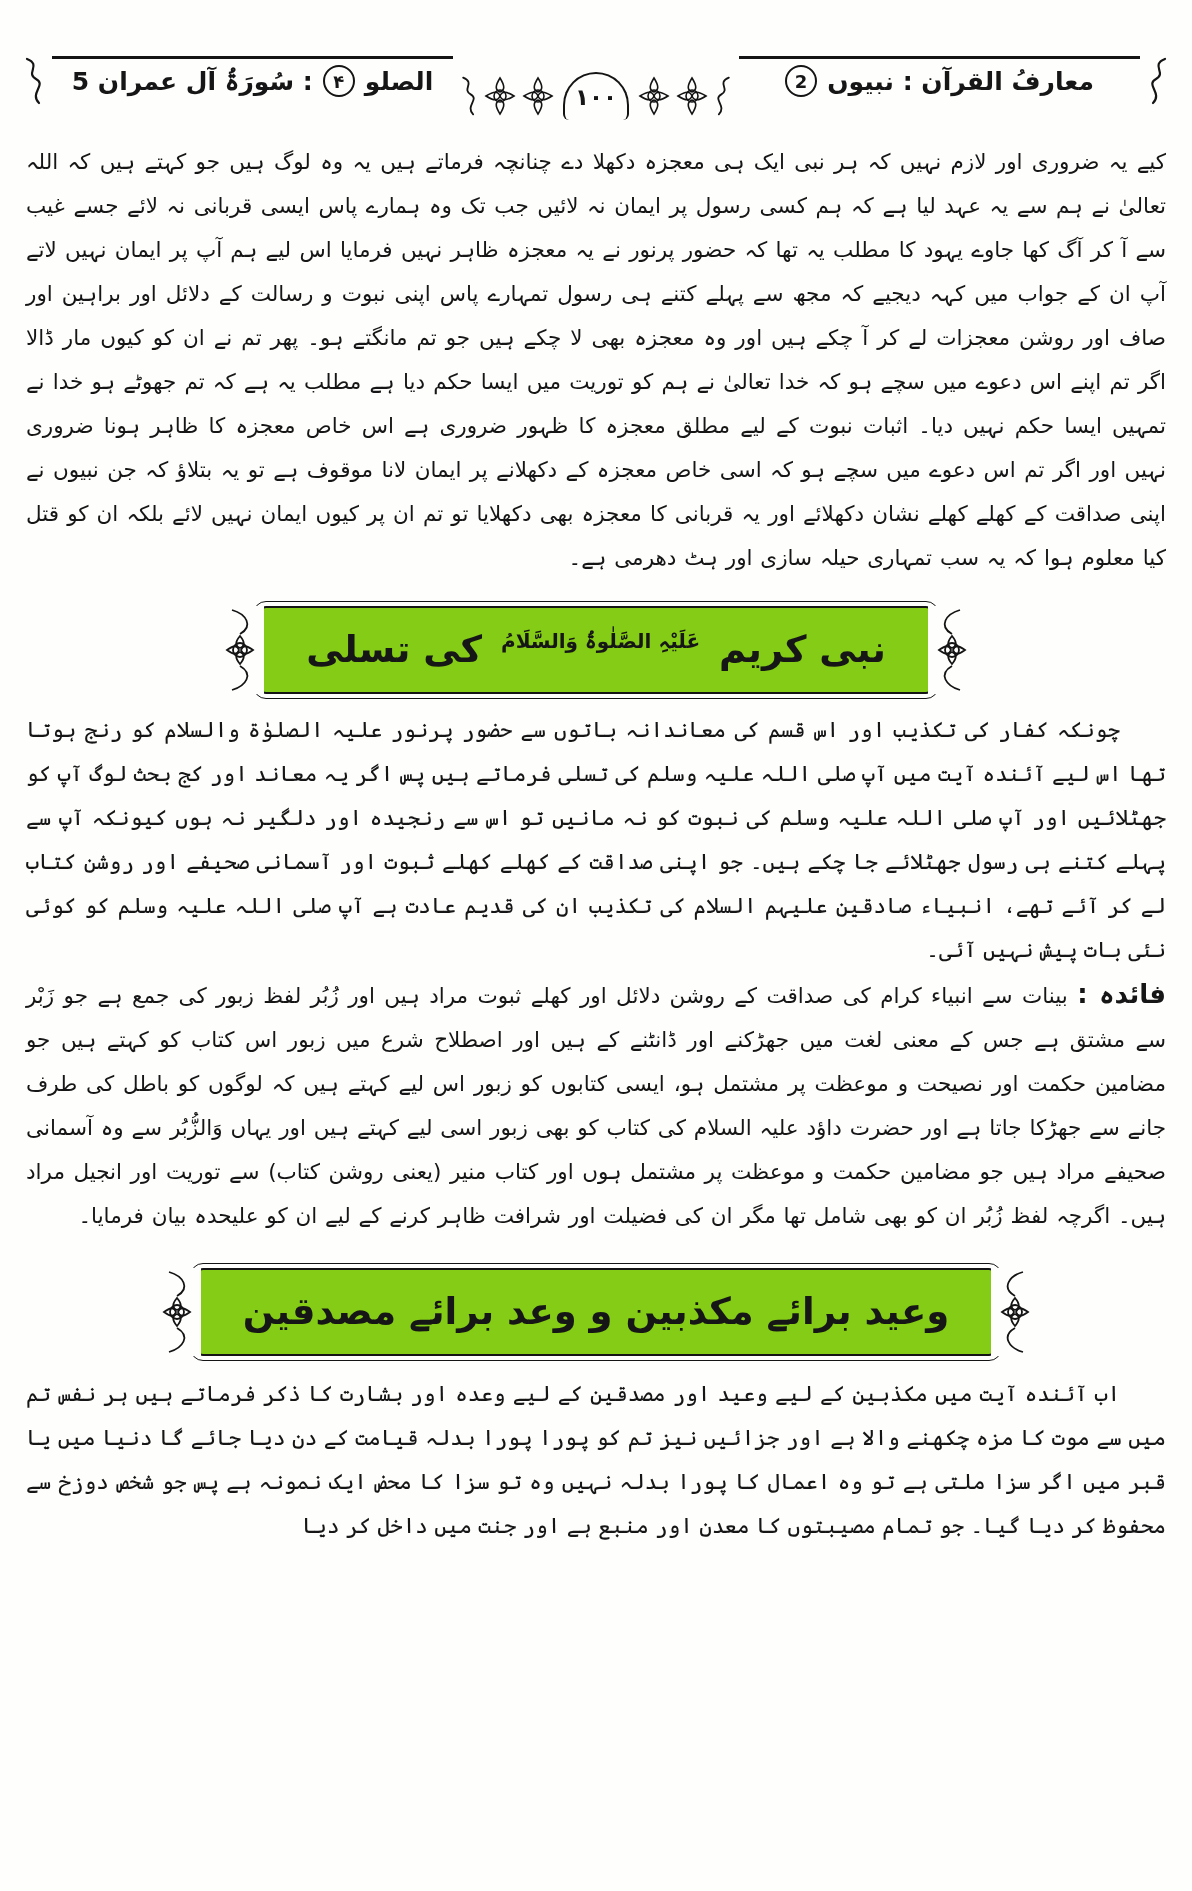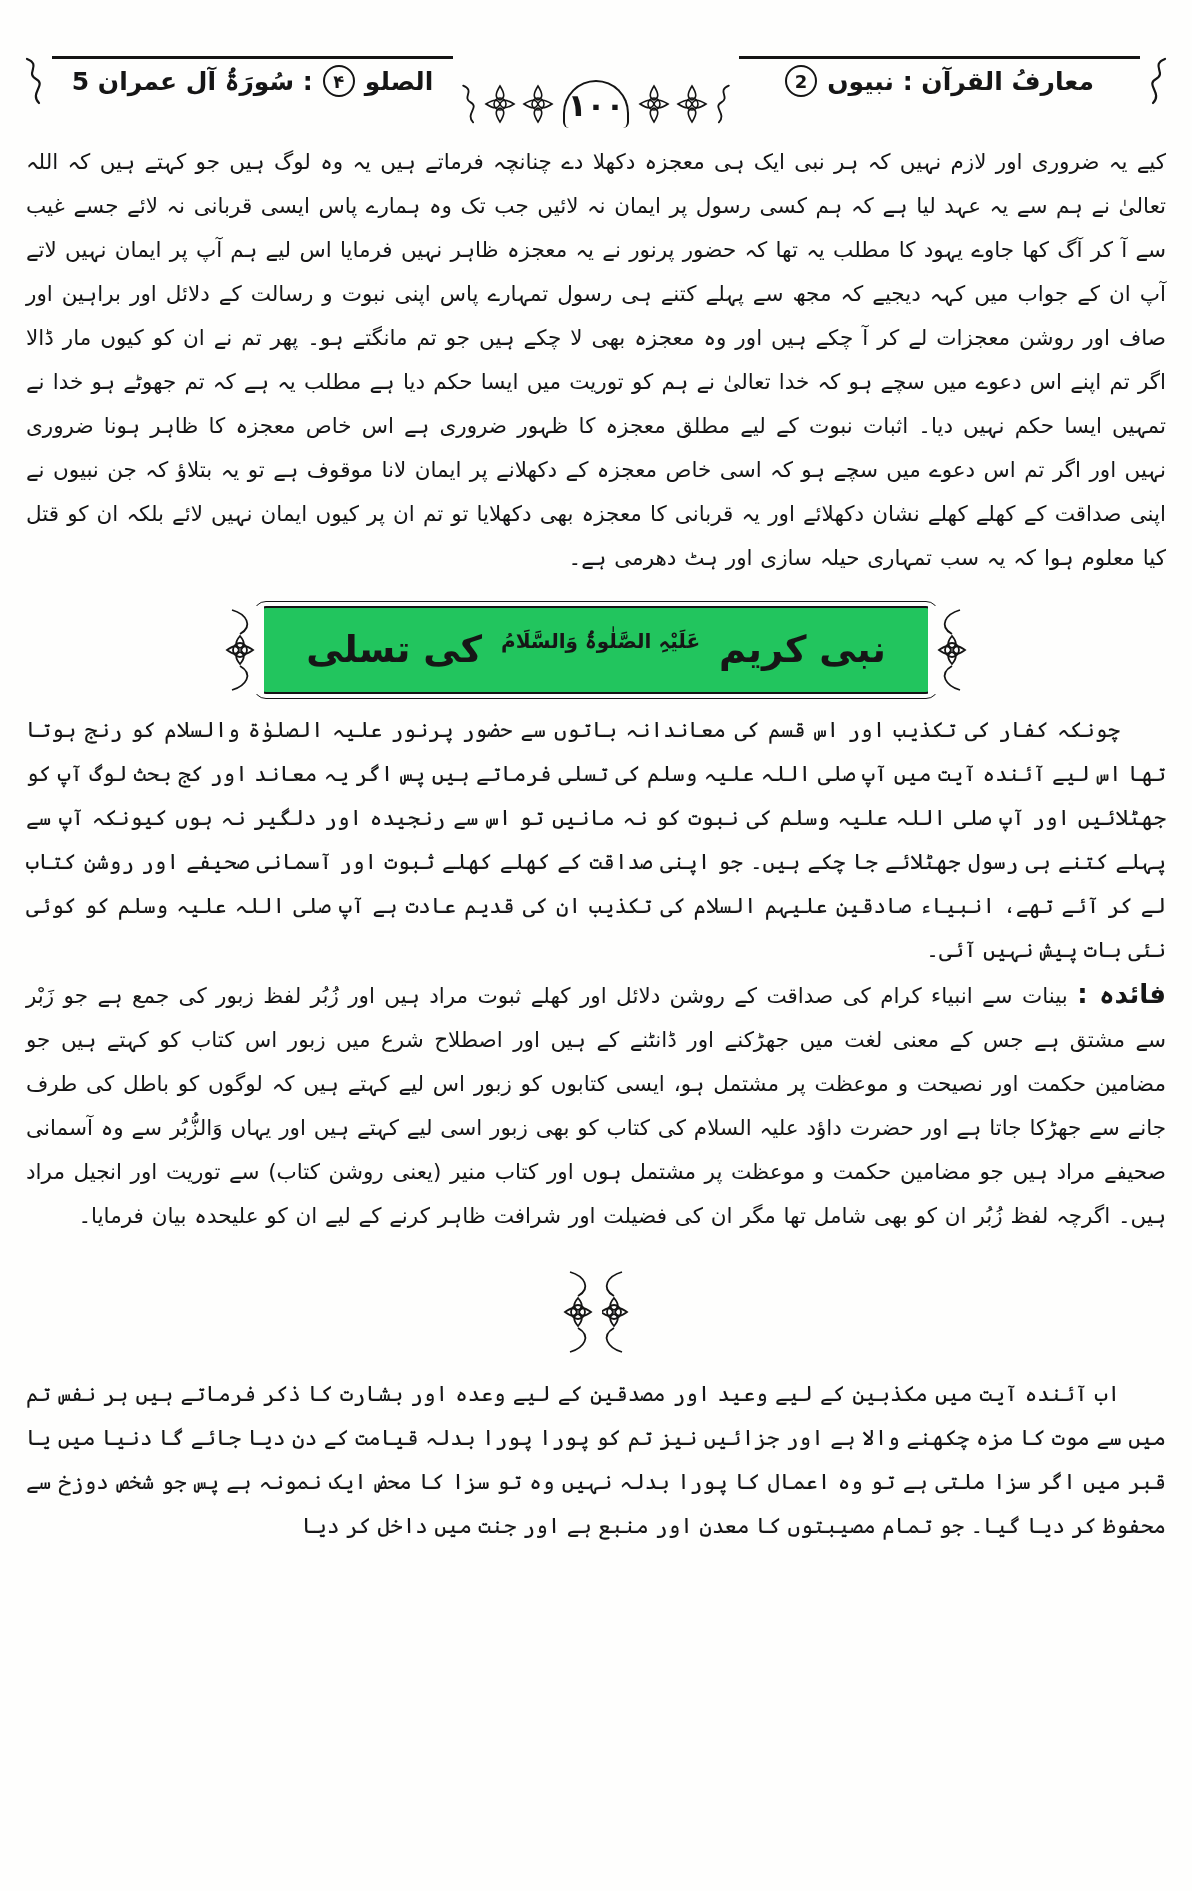--- a/index.html
+++ b/index.html
@@ -22,38 +22,38 @@
   }
   .badge {
     display:inline-flex; align-items:center; justify-content:center;
     width:32px; height:32px; border:2.4px solid #141414; border-radius:50%;
     font-size:18px; font-weight:bold; flex:0 0 auto;
   }
   .hdr-center { display:flex; align-items:center; gap:4px; padding-top:8px; flex:0 0 auto; }
   .medallion {
     width:66px; height:48px; border:2.6px solid #141414; border-bottom:none;
     border-radius:33px 33px 6px 6px; display:flex; align-items:center; justify-content:center;
-    font-size:31px; font-weight:bold; margin:16px 4px;
+    font-size:23px; font-weight:bold; margin:8px 4px;
   }
   .flourish { flex:0 0 auto; }
   
   .content { padding:6px 26px 0 26px; }
   .para {
     font-size:21.5px; line-height:44px; text-align:justify;
     word-spacing:1px;
   }
   .indent { text-indent:46px;font-family:Liberation Serif, serif; }
   .faida-label { font-weight:bold; font-size:26px; }
   
   .hbox-row { display:flex; justify-content:center; align-items:center; }
   .hbox-row.first { margin:26px 0 14px 0; }
   .hbox-row.second { margin:30px 0 16px 0; }
   .hbox {
     position:relative; border:2.6px solid #141414; outline:1.6px solid #141414;
-    outline-offset:4px; border-radius:8px; padding:18px 46px; background:#22c55e;
+    outline-offset:4px; border-radius:8px; padding:18px 46px; background:#84cc16;
     min-width:560px; text-align:center;
   }
   .hbox-title { font-size:37px; font-weight:bold; line-height:1.3; }
   .honorific { font-size:20px; font-weight:bold; vertical-align:14px; margin:0 6px; }
   .side-orn { margin:0 -6px; position:relative; z-index:2; background:#fefefd; }
   .mirror { transform:scaleX(-1); }
 </style>
 </head>
 <body>
 
@@ -176,20 +176,23 @@
           <g fill="none" stroke="#141414" stroke-width="1.8">
             <circle cx="24" cy="44" r="7"></circle>
             <path d="M24 30 C29 36 29 40 24 42 C19 40 19 36 24 30Z"></path>
             <path d="M24 58 C29 52 29 48 24 46 C19 48 19 52 24 58Z"></path>
             <path d="M11 44 C18 39 21 39 23 44 C21 49 18 49 11 44Z"></path>
             <path d="M37 44 C30 39 27 39 25 44 C27 49 30 49 37 44Z"></path>
             <path d="M24 28 C10 20 18 8 32 4"></path>
             <path d="M24 60 C10 68 18 80 32 84"></path>
           </g>
         </svg>
+      <div class="hbox">
+        <span class="hbox-title">وعید برائے مکذبین و وعد برائے مصدقین</span>
+      </div>
       <svg class="side-orn mirror" width="52" height="88" viewBox="0 0 52 88">
           <g fill="none" stroke="#141414" stroke-width="1.8">
             <circle cx="24" cy="44" r="7"></circle>
             <path d="M24 30 C29 36 29 40 24 42 C19 40 19 36 24 30Z"></path>
             <path d="M24 58 C29 52 29 48 24 46 C19 48 19 52 24 58Z"></path>
             <path d="M11 44 C18 39 21 39 23 44 C21 49 18 49 11 44Z"></path>
             <path d="M37 44 C30 39 27 39 25 44 C27 49 30 49 37 44Z"></path>
             <path d="M24 28 C10 20 18 8 32 4"></path>
             <path d="M24 60 C10 68 18 80 32 84"></path>
           </g>

